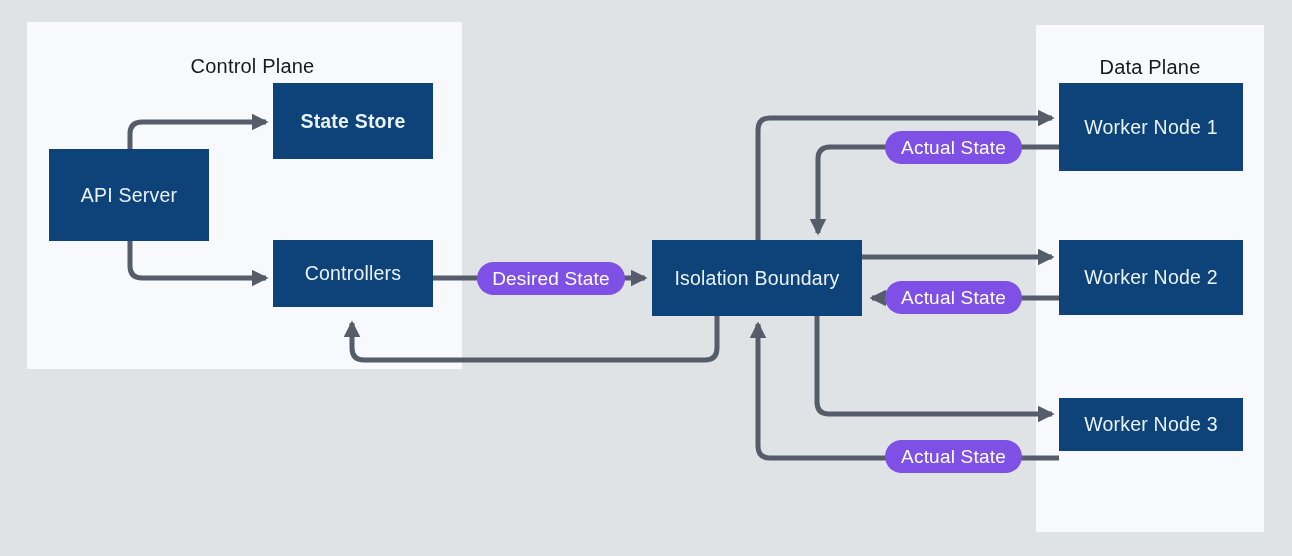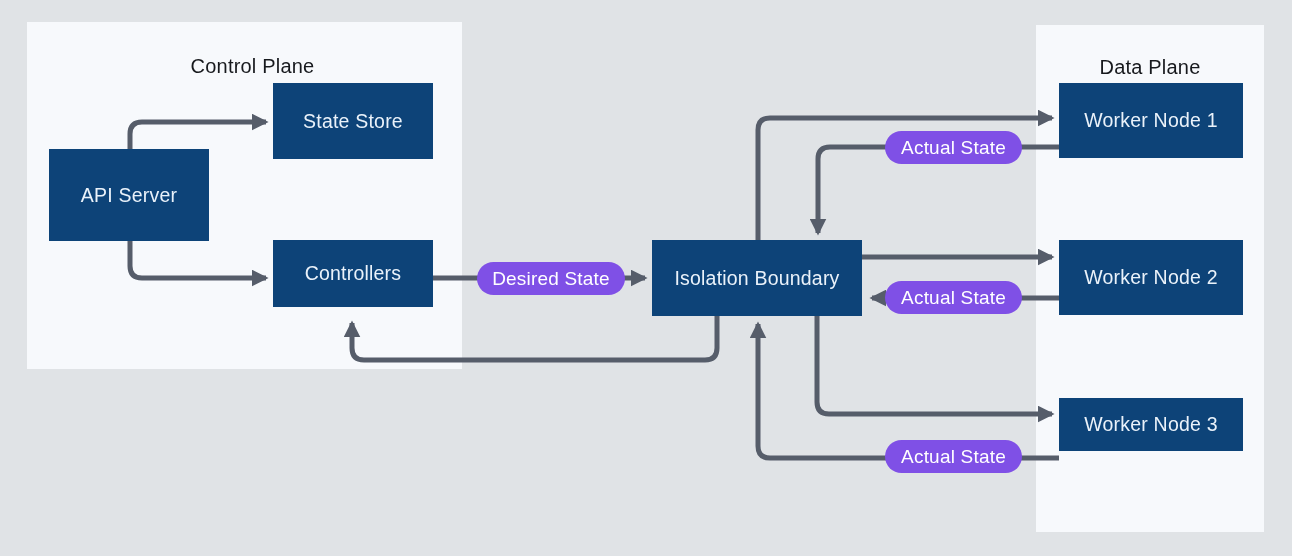--- a/index.html
+++ b/index.html
@@ -18,25 +18,25 @@
   .panel-title{position:absolute;left:0;width:100%;text-align:center;
     font-size:20px;font-weight:500;color:var(--title-text);letter-spacing:.2px;}
   .panel-control .panel-title{top:33px;padding-left:16px;}
   .panel-data .panel-title{top:31px;}
   svg.edges{position:absolute;left:0;top:0;z-index:2;}
   .edge{stroke:var(--connector);stroke-width:5;fill:none;}
   .arrowhead{fill:var(--connector);}
   .node{position:absolute;z-index:3;background:var(--node-fill);color:var(--node-text);
     display:flex;align-items:center;justify-content:center;
     font-size:19.5px;font-weight:400;letter-spacing:.2px;}
-  .node-state-store{left:273px;top:83px;width:160px;height:76px;}
+  .node-state-store{left:273px;top:83px;width:160px;height:76px;font-weight:bold;}
   .node-api-server{left:49px;top:149px;width:160px;height:92px;}
   .node-controllers{left:273px;top:240px;width:160px;height:67px;}
   .node-isolation{left:652px;top:240px;width:210px;height:76px;text-align:right;}
-  .node-worker-1{left:1059px;top:83px;width:184px;height:75px;}
+  .node-worker-1{left:1059px;top:83px;width:184px;height:88px;}
   .node-worker-2{left:1059px;top:240px;width:184px;height:75px;}
   .node-worker-3{left:1059px;top:398px;width:184px;height:53px;}
   .pill{position:absolute;z-index:4;background:var(--pill-fill);color:var(--pill-text);
     border-radius:17px;display:flex;align-items:center;justify-content:center;
     font-size:19px;letter-spacing:.2px;}
   .pill-desired{left:477px;top:262px;width:148px;height:33px;}
   .pill-actual-1{left:885px;top:131px;width:137px;height:33px;}
   .pill-actual-2{left:885px;top:281px;width:137px;height:33px;}
   .pill-actual-3{left:885px;top:440px;width:137px;height:33px;}
 </style>

